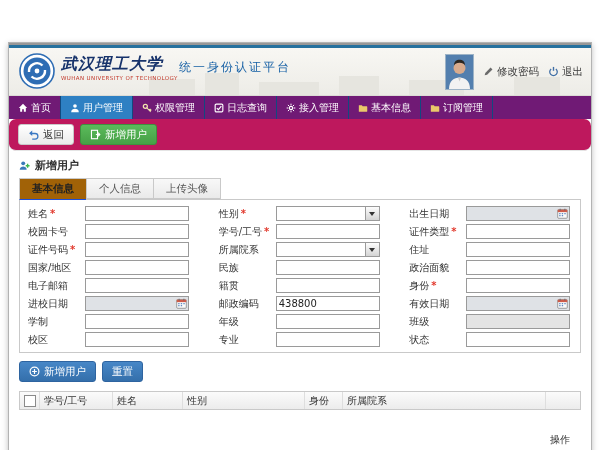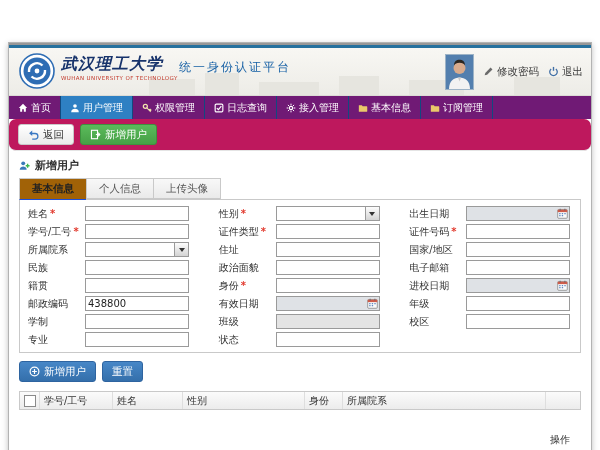--- a/index.html
+++ b/index.html
@@ -307,20 +307,26 @@
             </span>
           <div class="ipt iptbox date">
               <svg class="cal">
                 <use href="#i-cal"></use>
               </svg>
             </div>
         </div>
 
         <div class="cell">
           <span class="lbl">
+              <span>校园卡号</span>
+            </span>
+          <input class="ipt" style="">
+        </div>
+        <div class="cell">
+          <span class="lbl">
               <span>学号/工号</span>
               <span class="req">*</span>
             </span>
           <input class="ipt" style="">
         </div>
         <div class="cell">
           <span class="lbl">
               <span>证件类型</span>
               <span class="req">*</span>
             </span>
@@ -412,27 +418,27 @@
             </span>
           <div class="ipt iptbox date">
               <svg class="cal">
                 <use href="#i-cal"></use>
               </svg>
             </div>
         </div>
 
         <div class="cell">
           <span class="lbl">
+              <span>学制</span>
+            </span>
+          <input class="ipt" style="">
+        </div>
+        <div class="cell">
+          <span class="lbl">
               <span>年级</span>
-            </span>
-          <input class="ipt" style="">
-        </div>
-        <div class="cell">
-          <span class="lbl">
-              <span>学制</span>
             </span>
           <input class="ipt" style="">
         </div>
         <div class="cell">
           <span class="lbl">
               <span>班级</span>
             </span>
           <input class="ipt ro" style="">
         </div>
 

